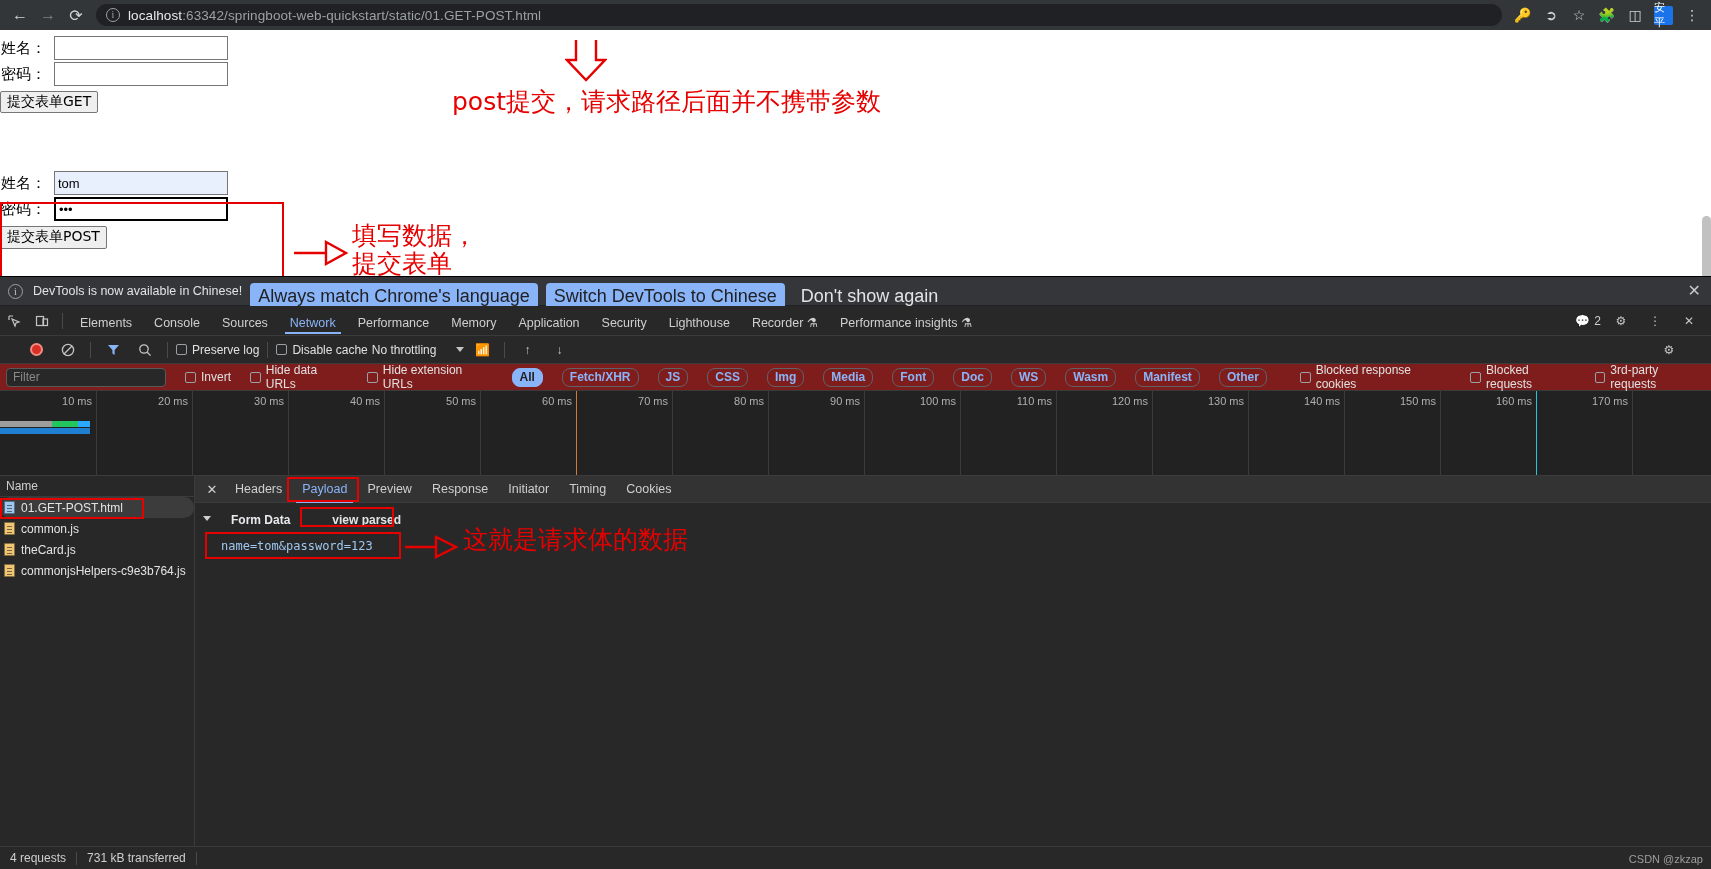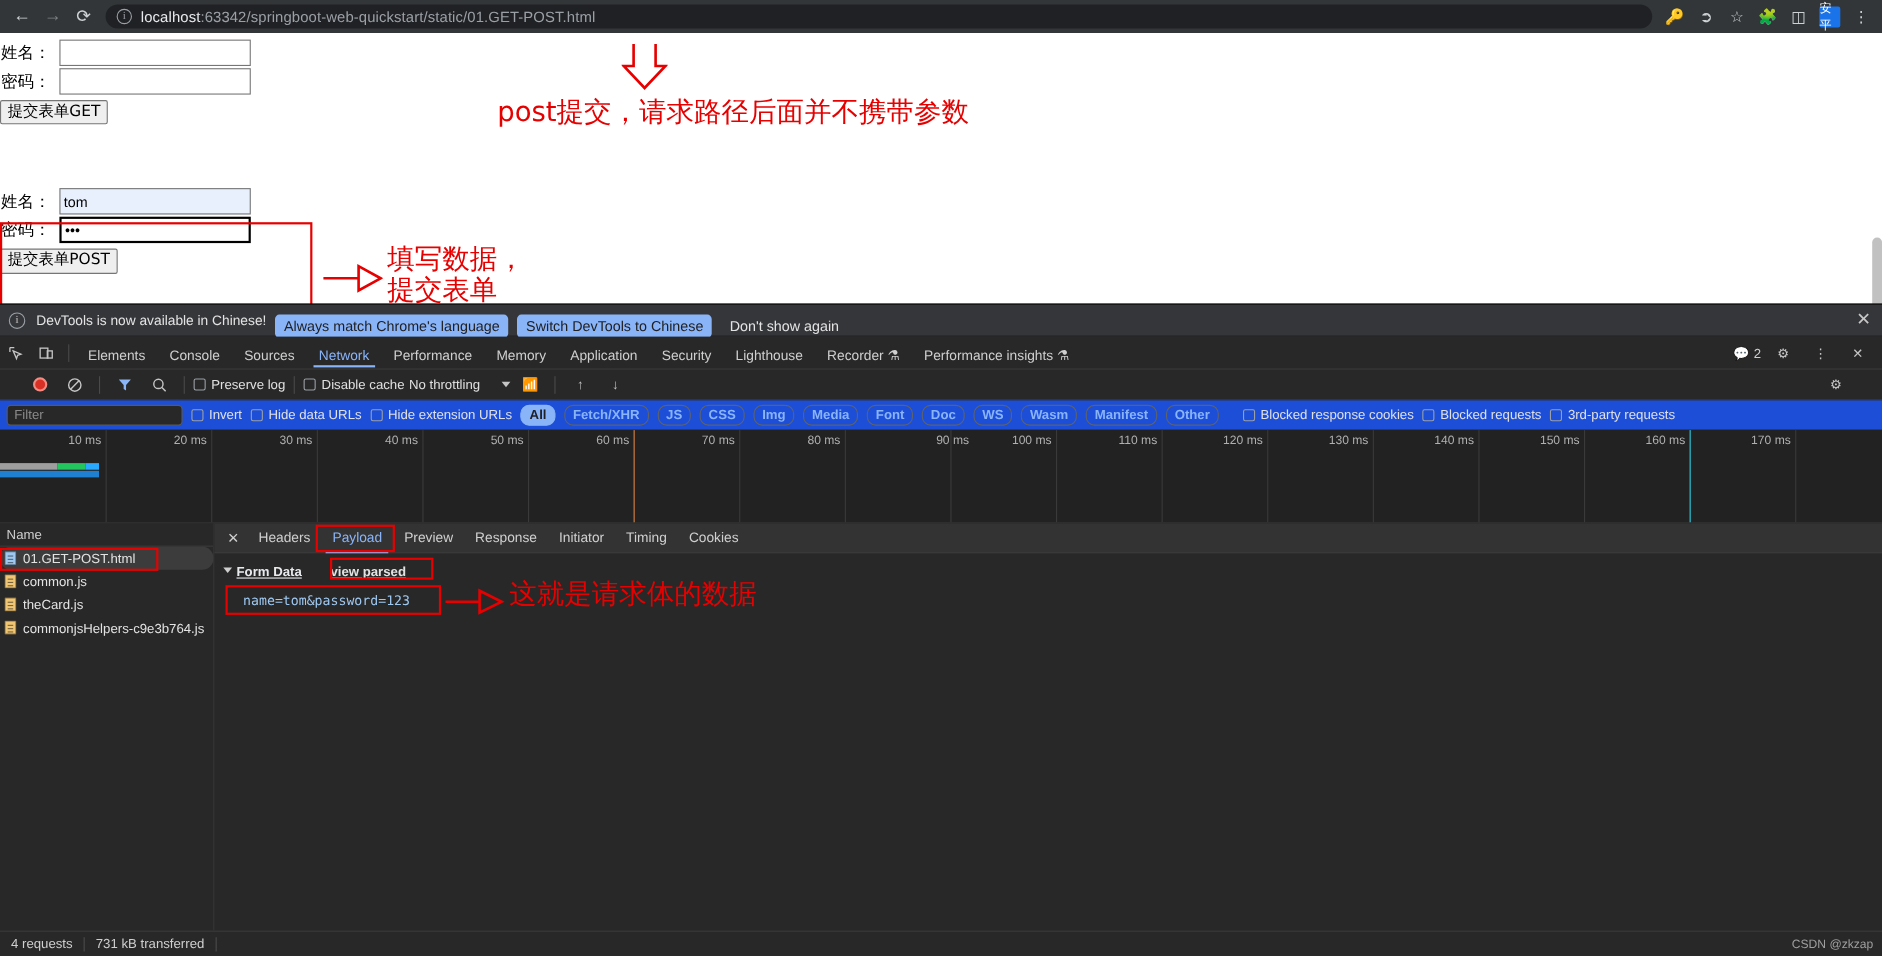--- a/index.html
+++ b/index.html
@@ -90,21 +90,21 @@
     position: relative;
   }
   .dt-banner .bi {
     width: 15px; height: 15px; border: 1.2px solid #9aa0a6; border-radius: 50%;
     color: #c7c7c7; font-size: 10px; text-align: center; line-height: 13px;
     font-family: "Liberation Serif", serif; margin-right: 2px;
   }
   .dt-banner-text { font-size: 12.5px; color: #e3e3e3; }
   .dt-banner-btn {
     background: #8ab4f8; color: #202124; border-radius: 4px; padding: 3px 8px;
-    font-size: 13px; border: none; margin-top: 10px;
+    font-size: 18px; border: none; margin-top: 10px;
   }
   .dt-banner-btn.ghost { background: transparent; color: #e3e3e3; }
   .dt-banner-close {
     position: absolute; right: 10px; top: 50%; transform: translateY(-50%);
     color: #c7c7c7; font-size: 16px; line-height: 1;
   }
 
   .dt-tabs {
     height: 30px; background: #282828; display: flex; align-items: center;
     border-bottom: 1px solid #3b3b3b; padding-left: 0; position: relative;
@@ -139,22 +139,22 @@
   .cb {
     width: 11px; height: 11px; border: 1px solid #9aa0a6; border-radius: 2px;
     display: inline-block; vertical-align: -1px; background: transparent;
   }
   .cb-label { display: flex; align-items: center; gap: 5px; font-size: 12px; color: #e0e0e0; }
   .throttle { display: flex; align-items: center; gap: 20px; font-size: 12px; color: #e0e0e0; }
   .caret { border-left: 4px solid transparent; border-right: 4px solid transparent; border-top: 5px solid #c5c5c5; }
   .dt-toolbar-right { margin-left: auto; display: flex; align-items: center; padding-right: 6px; }
 
   .dt-filterbar {
-    height: 27px; display: flex; align-items: center; gap: 8px; padding: 0 6px;
-    border-bottom: 1px solid #3b3b3b; background: #1d4ed8;
+    height: 27px; display: flex; align-items: center; gap: 19px; padding: 0 6px;
+    border-bottom: 1px solid #3b3b3b; background: #7f1d1d; justify-content: flex-end;
   }
   .filter-input {
     width: 160px; height: 19px; background: #282828; border: 1px solid #5a5a5a; border-radius: 4px;
     color: #cfcfcf; font-size: 12px; padding: 0 6px; outline: none;
   }
   .filter-input::placeholder { color: #8a8a8a; }
   .pill {
     font-size: 12px; color: #8ab4f8; border: 1px solid #5f6368; border-radius: 8px;
     padding: 1px 7px; font-weight: bold; line-height: 15px;
   }
@@ -210,21 +210,21 @@
   .dtab.active { color: #8ab4f8; }
   .dtab.active::after {
     content: ""; position: absolute; left: 4px; right: 4px; bottom: 0; height: 2px; background: #8ab4f8;
   }
   .close-x {
     width: 26px; height: 27px; display: flex; align-items: center; justify-content: center;
     color: #cfcfcf; font-size: 13px;
   }
   .payload-body { padding: 10px 0 0 8px; }
   .section-title {
-    font-size: 12px; font-weight: bold; color: #e8eaed; display: flex; align-items: center; gap: 4px; text-decoration: underline;
+    font-size: 12px; font-weight: bold; color: #e8eaed; display: flex; align-items: center; gap: 20px;
   }
   .tri { border-top: 4px solid transparent; border-bottom: 4px solid transparent; border-left: 5px solid #cfcfcf; }
   .tri.open { border-left: 4px solid transparent; border-right: 4px solid transparent; border-top: 5px solid #cfcfcf; }
   .view-parsed { font-size: 12px; color: #e3e3e3; margin-left: 22px; }
   .raw-data {
     margin-top: 12px; margin-left: 18px; font-family: "DejaVu Sans Mono", monospace;
     font-size: 12px; color: #9ec8f0;
   }
 
   .dt-status {
@@ -451,21 +451,21 @@
         <div class="ruler-label" style="left: 384px;">40 ms</div>
         <div class="ruler-tick" style="left: 480px;"></div>
         <div class="ruler-label" style="left: 480px;">50 ms</div>
         <div class="ruler-tick" style="left: 576px;"></div>
         <div class="ruler-label" style="left: 576px;">60 ms</div>
         <div class="ruler-tick" style="left: 672px;"></div>
         <div class="ruler-label" style="left: 672px;">70 ms</div>
         <div class="ruler-tick" style="left: 768px;"></div>
         <div class="ruler-label" style="left: 768px;">80 ms</div>
         <div class="ruler-tick" style="left: 864px;"></div>
-        <div class="ruler-label" style="left: 864px; margin-left: 21px;">90 ms</div>
+        <div class="ruler-label" style="left: 864px;">90 ms</div>
         <div class="ruler-tick" style="left: 960px;"></div>
         <div class="ruler-label" style="left: 960px;">100 ms</div>
         <div class="ruler-tick" style="left: 1056px;"></div>
         <div class="ruler-label" style="left: 1056px;">110 ms</div>
         <div class="ruler-tick" style="left: 1152px;"></div>
         <div class="ruler-label" style="left: 1152px;">120 ms</div>
         <div class="ruler-tick" style="left: 1248px;"></div>
         <div class="ruler-label" style="left: 1248px;">130 ms</div>
         <div class="ruler-tick" style="left: 1344px;"></div>
         <div class="ruler-label" style="left: 1344px;">140 ms</div>

